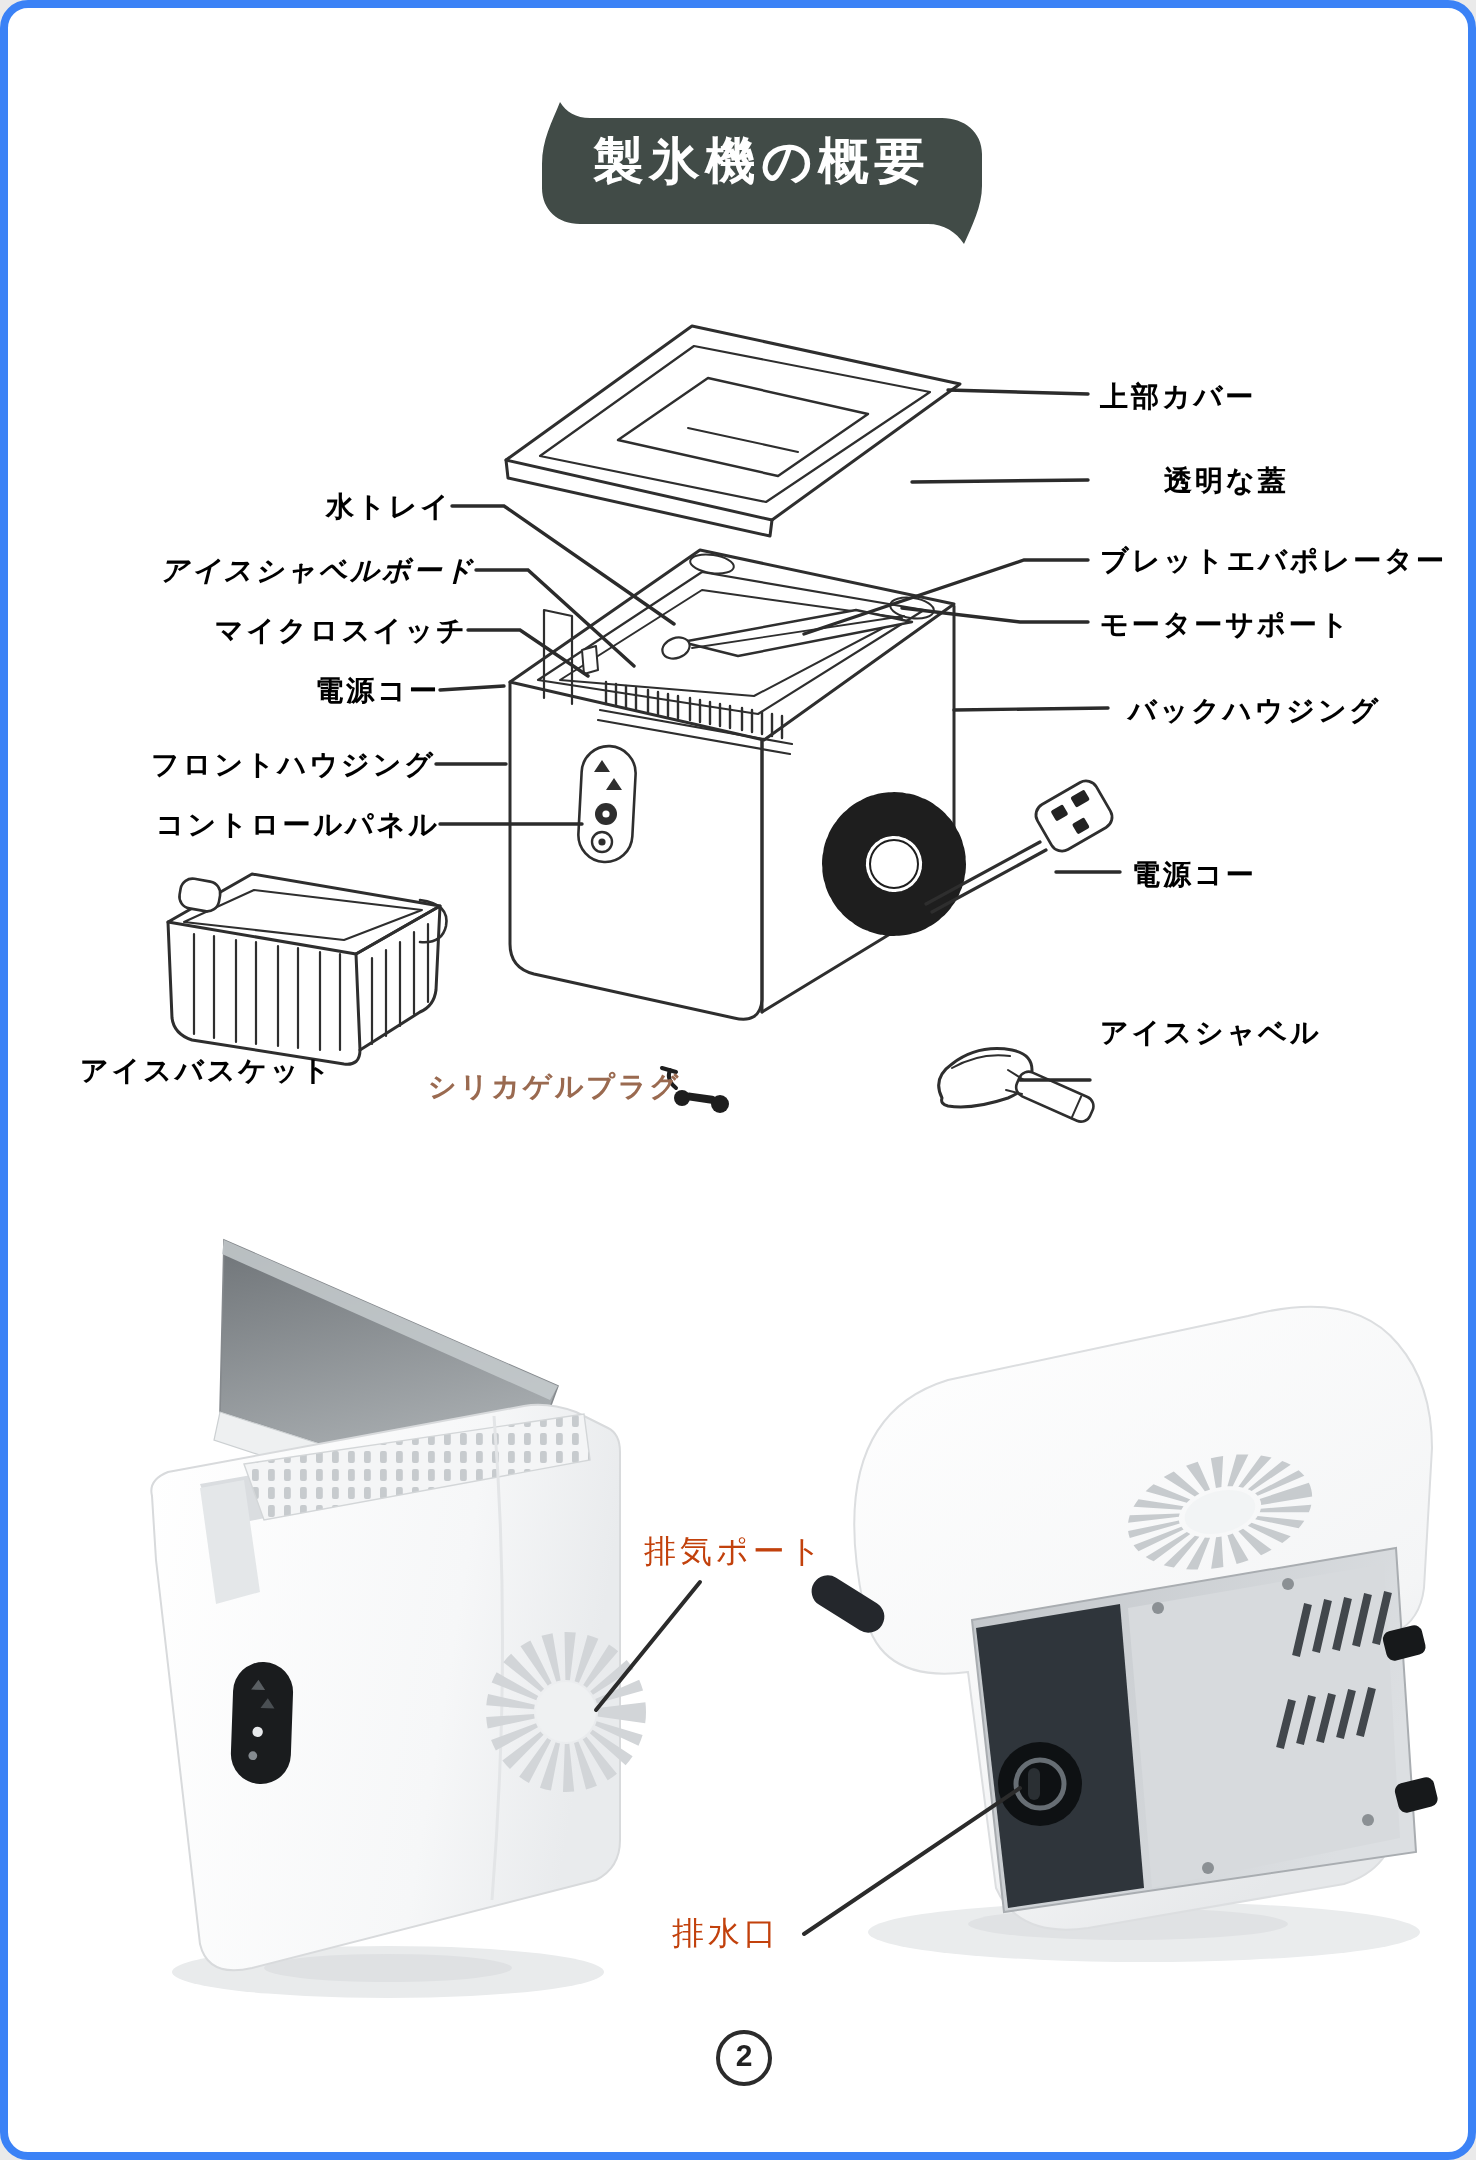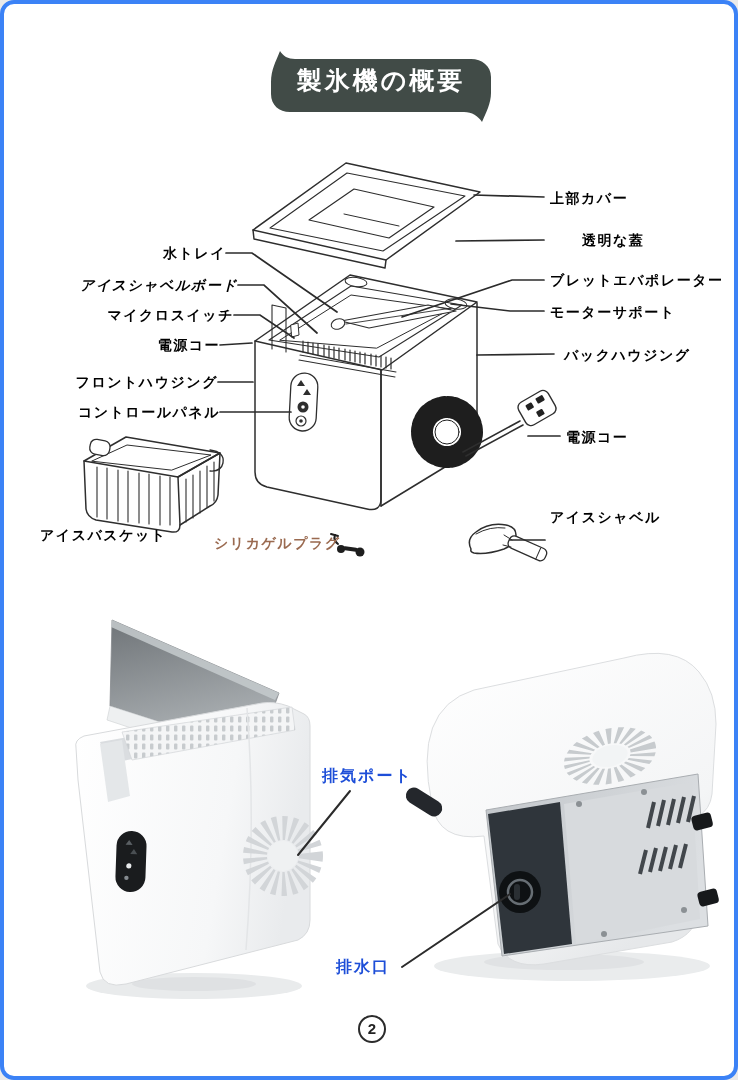--- a/index.html
+++ b/index.html
@@ -11,21 +11,21 @@
   }
   .abs{position:absolute;}
   .lbl{
     position:absolute;color:#000000;font-size:14px;font-weight:700;
     letter-spacing:1.5px;white-space:nowrap;line-height:17px;
   }
   .lbl.right-col{text-align:left;}
   .lbl.left-col{text-align:right;}
   .lbl.accent{color:#9a6a50;}
   .big-lbl{
-    position:absolute;color:#1d4ed8;font-size:16px;font-weight:700;
+    position:absolute;color:#c2410c;font-size:16px;font-weight:400;
     letter-spacing:2px;white-space:nowrap;
   }
   #banner-shape{position:absolute;left:260px;top:44px;width:234px;height:76px;}
   #banner-text{
     position:absolute;left:260px;top:60px;width:234px;text-align:center;
     color:#ffffff;font-size:25px;font-weight:600;letter-spacing:3px;
   }
   #section-heading{
     position:absolute;left:50px;top:114px;color:#1d1d1d;
     font-size:25px;font-weight:700;letter-spacing:2px;

